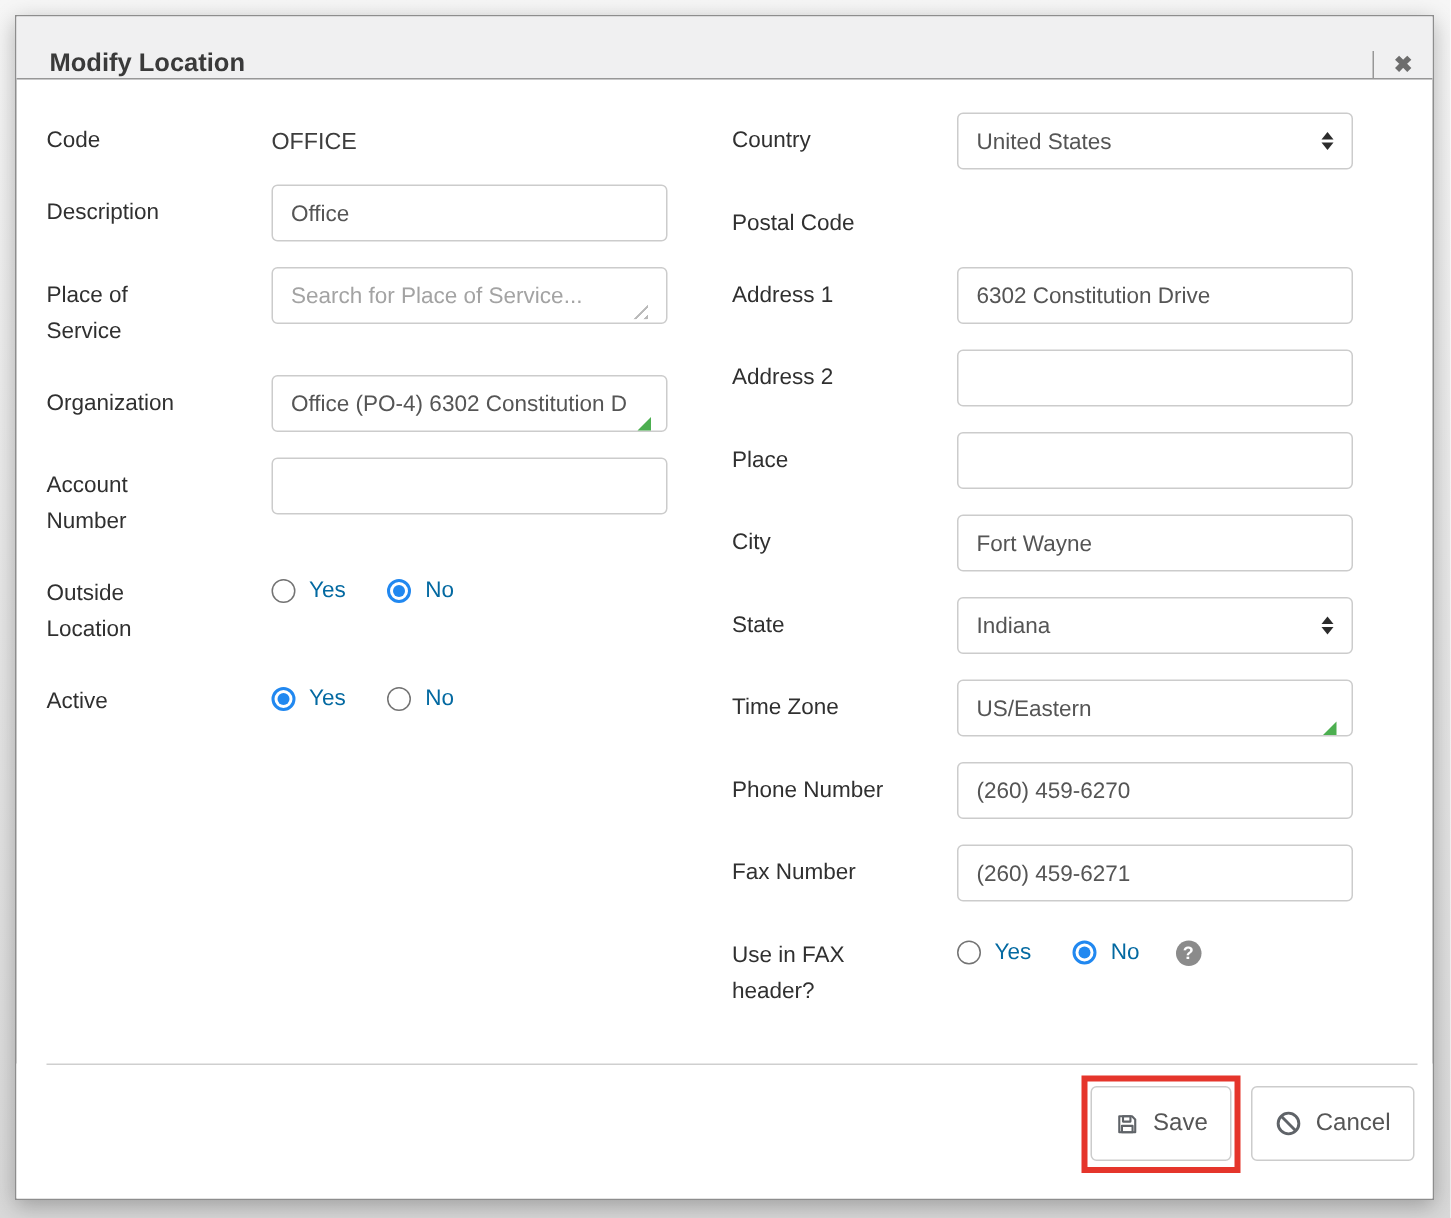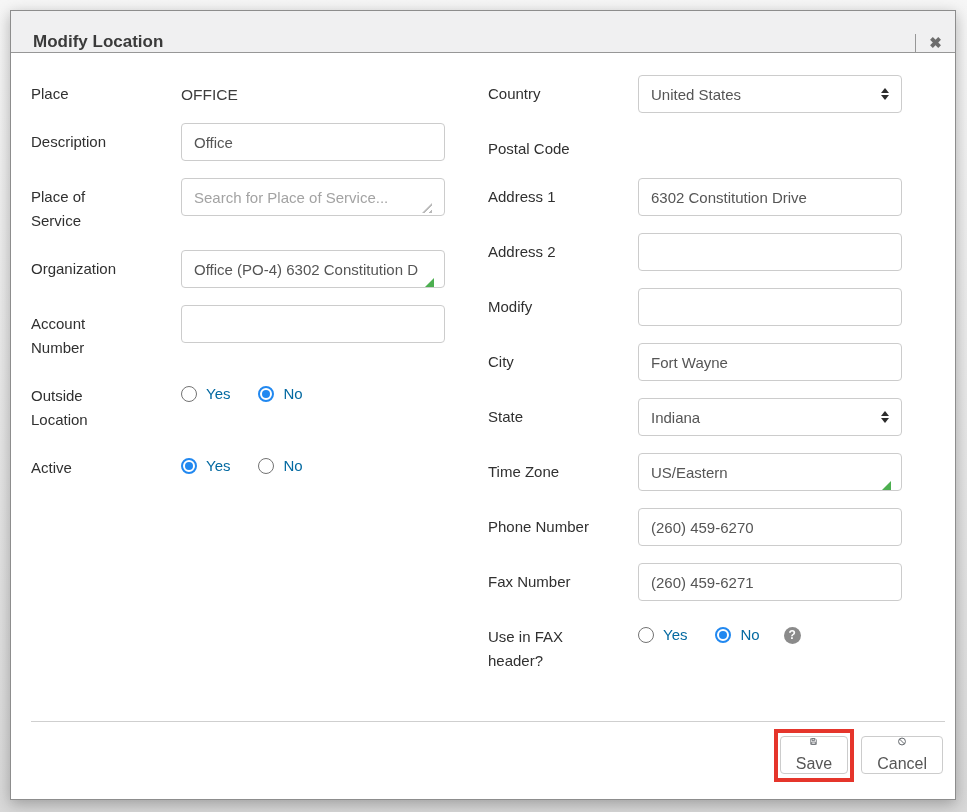--- a/index.html
+++ b/index.html
@@ -153,30 +153,29 @@
     display: flex;
     justify-content: flex-end;
     align-items: flex-start;
     gap: 13px;
     padding: 14px 12px 25px 0;
   }
   .btn {
     display: flex;
     align-items: center;
     gap: 9px;
-    height: 38px;
+    height: 50px;
     padding: 0 15px;
     background: #ffffff;
     border: 1px solid #cccccc;
     border-radius: 4px;
     font-family: "Liberation Sans", sans-serif;
     font-size: 16px;
     color: #565656;
     cursor: pointer;
-    flex-direction: column;
   }
   .save-wrap { position: relative; }
   .annotation {
     position: absolute;
     inset: -7px -6px -8px -6px;
     border: 4px solid var(--annotation-red, #e5352b);
     pointer-events: none;
     z-index: 3;
   }
 </style>
@@ -190,21 +189,21 @@
     <div class="modal-close">
       <span>✖</span>
     </div>
   </div>
 
   <div class="modal-body">
 
     <div class="col-left">
 
       <div class="frow">
-        <label>Place</label>
+        <label>Code</label>
         <div class="static-value">OFFICE</div>
       </div>
 
       <div class="frow">
         <label>Description</label>
         <input class="tbox" type="text" value="Office" style="">
       </div>
 
       <div class="frow">
         <label>Place of
@@ -281,21 +280,21 @@
         <label>Address 1</label>
         <input class="tbox" type="text" value="6302 Constitution Drive" style="">
       </div>
 
       <div class="frow">
         <label>Address 2</label>
         <input class="tbox" type="text" value="" style="">
       </div>
 
       <div class="frow">
-        <label>Modify</label>
+        <label>Place</label>
         <input class="tbox" type="text" value="" style="">
       </div>
 
       <div class="frow">
         <label>City</label>
         <input class="tbox" type="text" value="Fort Wayne" style="">
       </div>
 
       <div class="frow">
         <label>State</label>

